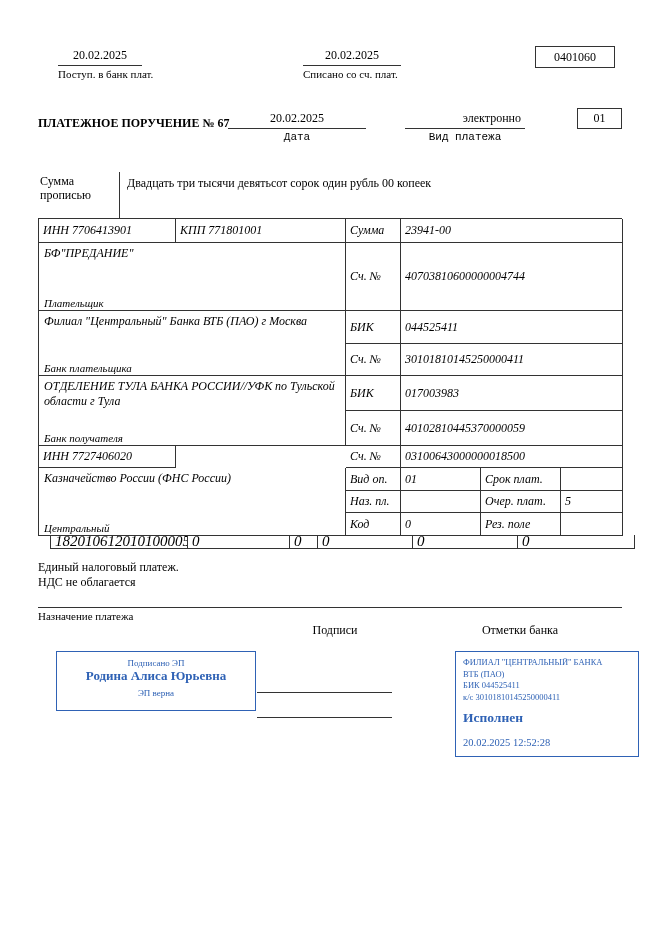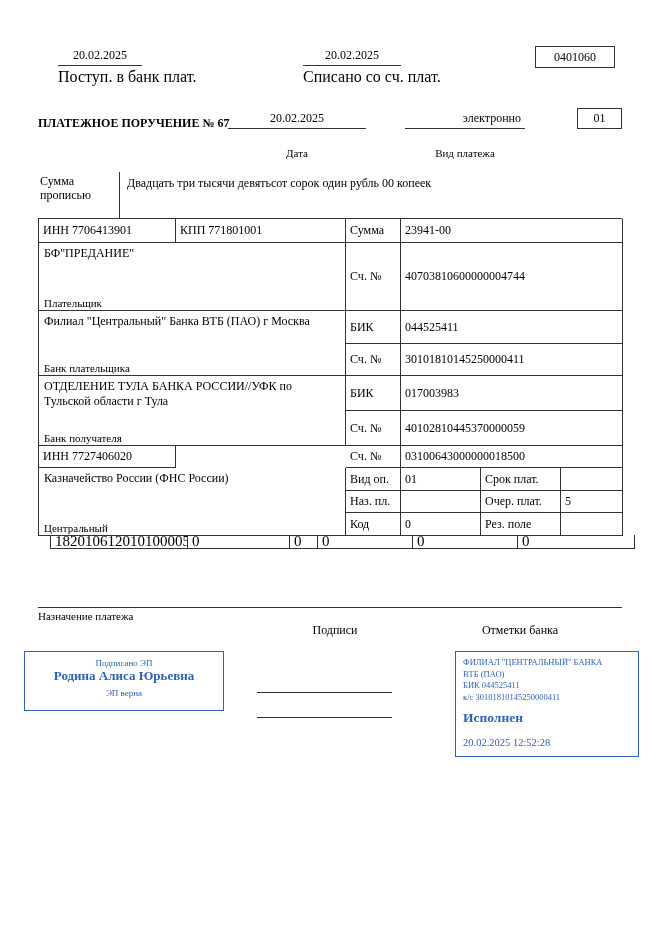--- a/index.html
+++ b/index.html
@@ -3,47 +3,47 @@
 <meta charset="utf-8">
 <style>
   :root { --stamp-blue:#2f62b5; --line:#333; }
   * { box-sizing:border-box; margin:0; padding:0; }
   body { background:#fff; font-family:"Liberation Serif","DejaVu Serif",serif; color:#000; }
   .page { position:relative; width:660px; height:933px; background:#fff; overflow:hidden; }
 
   
   .date-block { position:absolute; }
   .date-val { text-align:center; font-size:12px; padding-bottom:2px; border-bottom:1px solid var(--line); }
-  .date-label { font-size:16px; margin-top:2px; white-space:nowrap; }
+  .date-label { font-size:11px; margin-top:2px; white-space:nowrap; }
   .db1 { left:58px; top:48px; width:84px; }
   .db2 { left:303px; top:48px; width:98px; }
   .form-code-box { position:absolute; left:535px; top:46px; width:80px; height:22px; border:1px solid var(--line); text-align:center; line-height:20px; font-size:12px; }
 
   
   .doc-title { position:absolute; left:38px; top:116px; font-size:12px; font-weight:bold; }
   .field { position:absolute; }
   .field-val { font-size:12px; padding-bottom:2px; border-bottom:1px solid var(--line); }
-  .field-label { font-size:11px; margin-top:18px; text-align:center; }
+  .field-label { font-size:11px; margin-top:2px; text-align:center;font-family:Liberation Mono, monospace; }
   .date-field { left:228px; top:111px; width:138px; }
   .date-field .field-val { text-align:center; }
   .kind-field { left:405px; top:111px; width:120px; }
   .kind-field .field-val { text-align:right; padding-right:4px; }
   .status-box { position:absolute; left:577px; top:108px; width:45px; height:21px; border:1px solid var(--line); text-align:center; line-height:19px; font-size:12px; }
 
   
   .sum-words { position:absolute; left:38px; top:172px; width:584px; height:46px; display:flex; }
   .sum-label { width:82px; border-right:1px solid var(--line); font-size:12px; white-space:pre-line; padding:2px 4px 0 2px; line-height:14px; }
   .sum-value { flex:1; font-size:12px; padding:4px 0 0 7px; }
 
   
   .req-table { position:absolute; left:38px; top:218px; width:584px; display:grid;
     grid-template-columns:137px 170px 55px 80px 80px 62px;
     grid-template-rows:24px 68px 33px 32px 35px 35px 22px 23px 22px 23px;
     border-top:1px solid var(--line); border-left:1px solid var(--line); font-size:12px; }
-  .cell { border-right:1px solid var(--line); border-bottom:1px solid var(--line); padding:1px 4px; overflow:hidden; }
+  .cell { border-right:1px solid var(--line); border-bottom:1px solid var(--line); padding:1px 4px; overflow:hidden;font-style:italic; }
   .vcent { display:flex; align-items:center; }
   .name-cell { display:flex; flex-direction:column; justify-content:space-between; padding:3px 5px 1px 5px; }
   .name-cell .sub { font-size:11px; }
   .gc1{grid-column:1/2}.gc2{grid-column:2/3}.gc3{grid-column:3/4}.gc4{grid-column:4/5}.gc5{grid-column:5/6}.gc6{grid-column:6/7}
   .gc12{grid-column:1/3}.gc46{grid-column:4/7}
   .gr1{grid-row:1}.gr2{grid-row:2}.gr3{grid-row:3}.gr4{grid-row:4}.gr5{grid-row:5}.gr6{grid-row:6}.gr7{grid-row:7}.gr8{grid-row:8}.gr9{grid-row:9}.gr10{grid-row:10}
   .gr34{grid-row:3/5}.gr56{grid-row:5/7}.gr810{grid-row:8/11}
 
   
   .tax-row { position:absolute; left:50px; top:535px; width:584px; height:14px; display:grid;
@@ -53,21 +53,21 @@
 
   
   .purpose-text { position:absolute; left:38px; top:560px; font-size:12px; line-height:15px; }
   .purpose-line { position:absolute; left:38px; top:607px; width:584px; border-top:1px solid var(--line); }
   .purpose-label { position:absolute; left:38px; top:610px; font-size:11px; }
 
   .signatures-label { position:absolute; left:280px; top:623px; width:110px; text-align:center; font-size:12px; }
   .bank-marks-label { position:absolute; left:455px; top:623px; width:130px; text-align:center; font-size:12px; }
 
   
-  .sig-stamp { position:absolute; left:24px; top:651px; width:200px; height:60px; border:1px solid var(--stamp-blue); color:var(--stamp-blue); text-align:center; }
+  .sig-stamp { position:absolute; left:56px; top:651px; width:200px; height:60px; border:1px solid var(--stamp-blue); color:var(--stamp-blue); text-align:center; }
   .sig-stamp .s1 { font-size:9px; margin-top:6px; }
   .sig-stamp .s2 { font-size:13px; font-weight:bold; margin-top:0; }
   .sig-stamp .s3 { font-size:9px; margin-top:4px; }
 
   .sig-line { position:absolute; left:257px; width:135px; border-top:1px solid var(--line); }
   .sl1 { top:692px; } .sl2 { top:717px; }
 
   
   .bank-stamp { position:absolute; left:455px; top:651px; width:184px; height:106px; border:1px solid var(--stamp-blue); color:var(--stamp-blue); padding:5px 7px; }
   .bank-stamp .b-small { font-size:8.5px; line-height:11.5px; }
@@ -165,20 +165,24 @@
 
   <div class="tax-row">
     <div class="cell">18201061201010000510</div>
     <div class="cell">0</div>
     <div class="cell">0</div>
     <div class="cell">0</div>
     <div class="cell">0</div>
     <div class="cell">0</div>
   </div>
 
+  <div class="purpose-text">
+    <div>Единый налоговый платеж.</div>
+    <div>НДС не облагается</div>
+  </div>
   <div class="purpose-line"></div>
   <div class="purpose-label">Назначение платежа</div>
 
   <div class="signatures-label">Подписи</div>
   <div class="bank-marks-label">Отметки банка</div>
 
   <div class="sig-stamp">
     <div class="s1">Подписано ЭП</div>
     <div class="s2">Родина Алиса Юрьевна</div>
     <div class="s3">ЭП верна</div>

